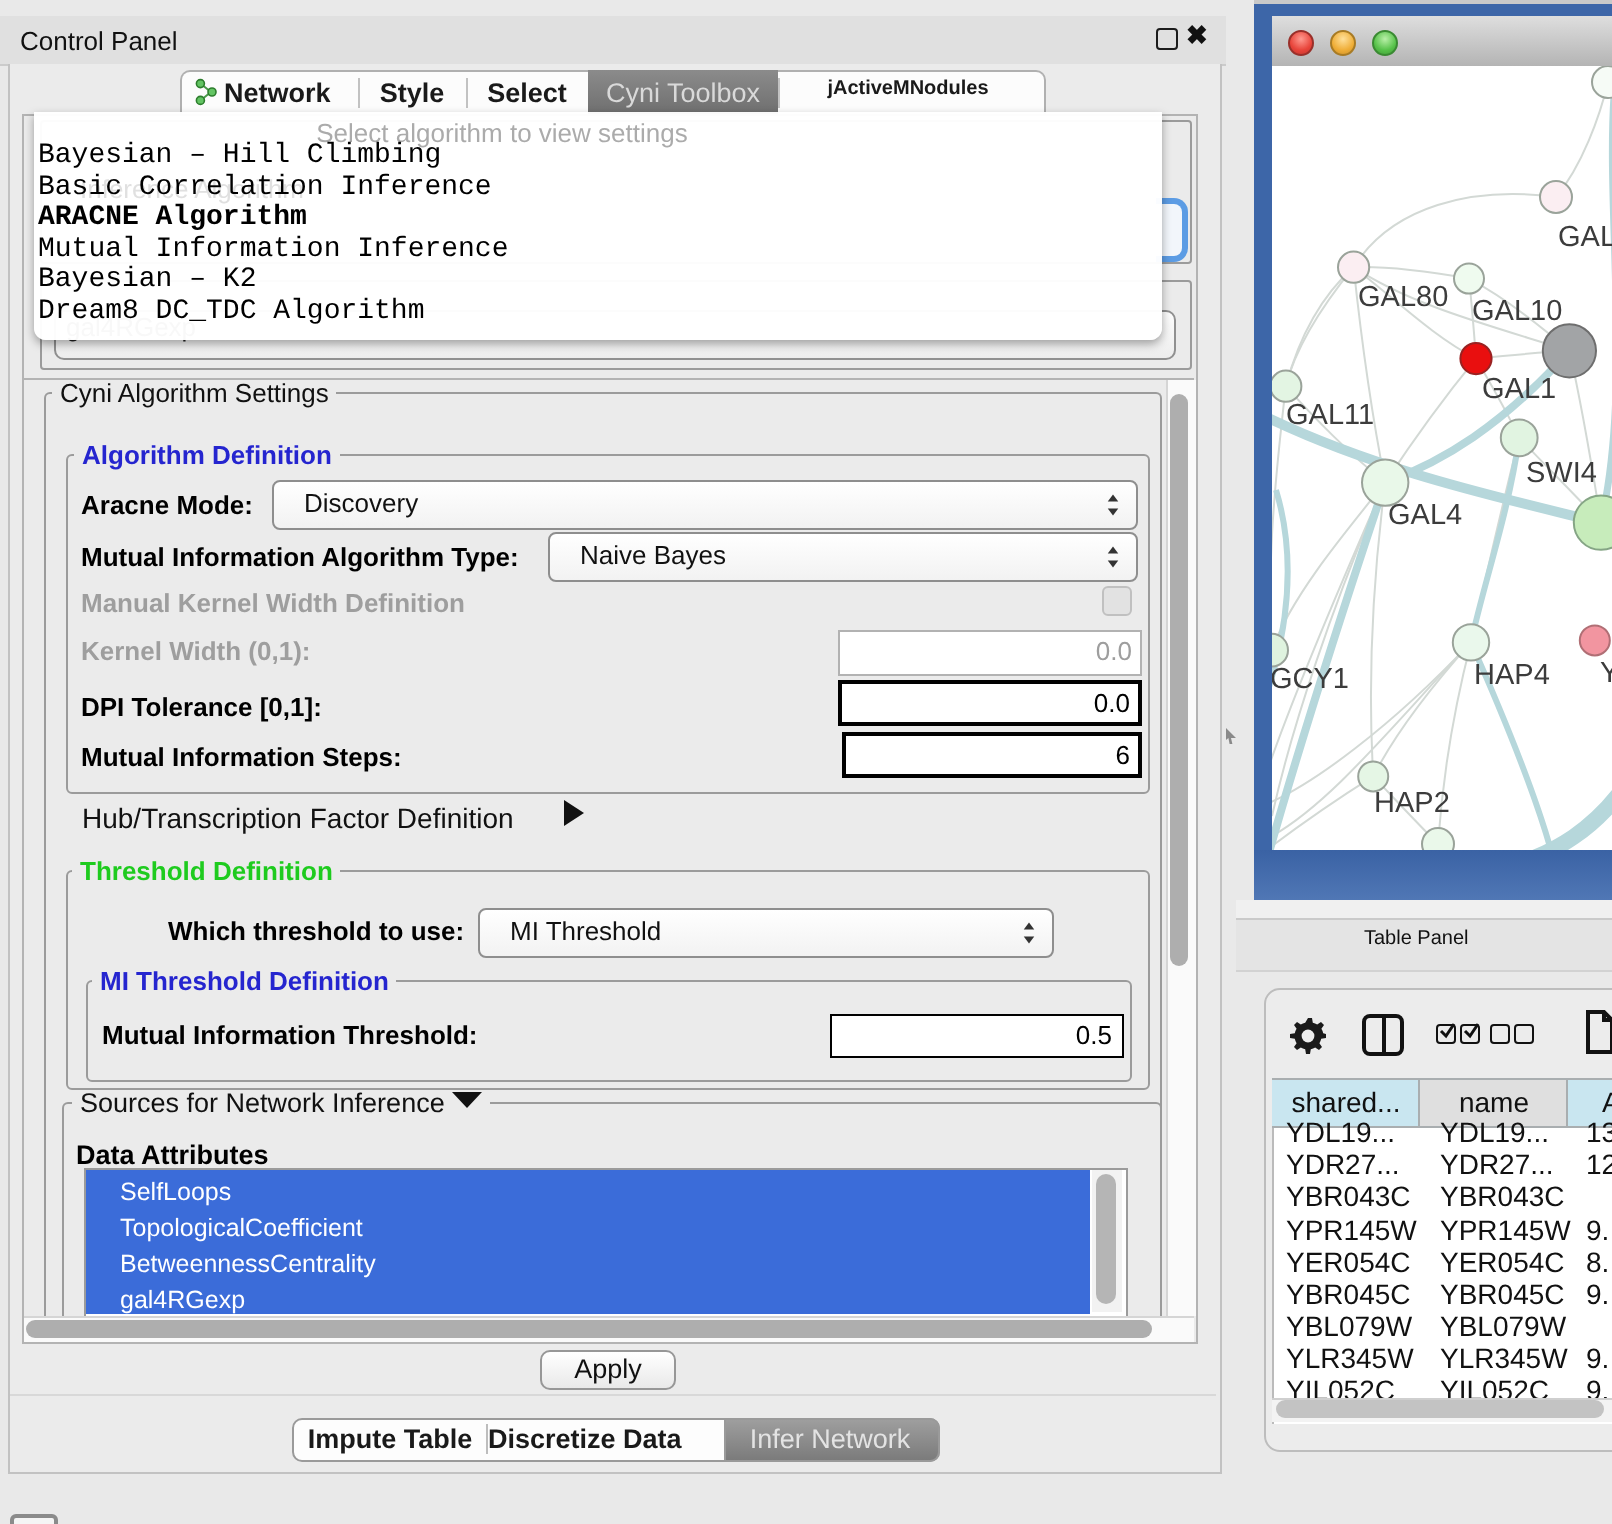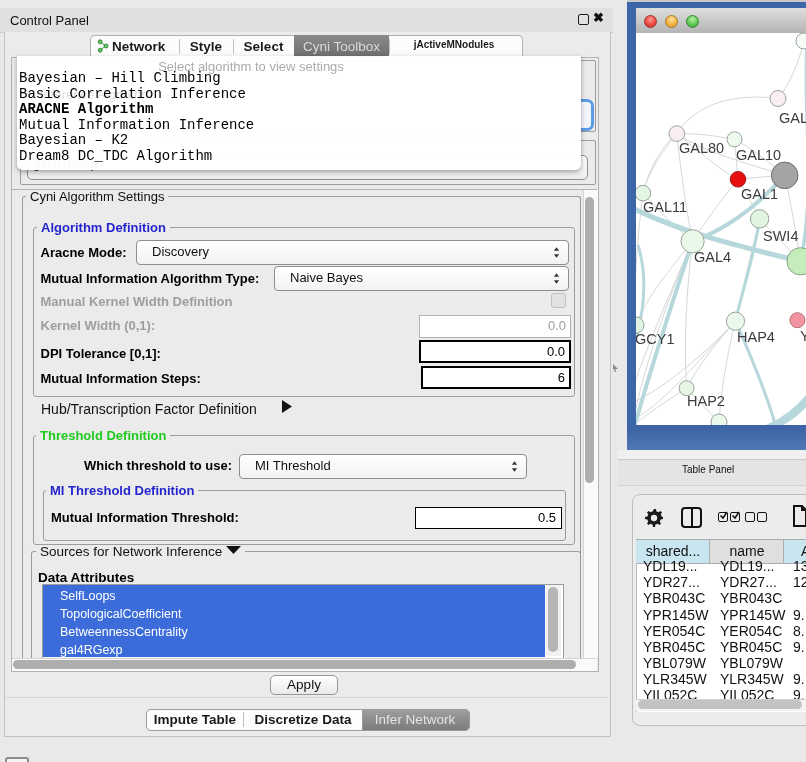--- a/index.html
+++ b/index.html
@@ -134,21 +134,21 @@
   <div class="abs" style="left:585px;top:197px;width:9px;height:286px;background:#aeaeae;border-radius:5px;"></div>
   <div class="abs" style="left:12px;top:658px;width:585px;height:12px;background:#fafafa;border-top:1px solid #d5d5d5;"></div>
   <div class="abs" style="left:13px;top:660px;width:563px;height:9px;background:#aeaeae;border-radius:5px;"></div>
 
   <div class="abs" style="left:270px;top:675px;width:66px;height:18px;background:linear-gradient(#ffffff,#e9e9e9);border:1px solid #979797;border-radius:5px;text-align:center;font-size:13.5px;color:#111;line-height:18px;">Apply</div>
   <div class="abs" style="left:5px;top:697px;width:603px;height:1px;background:#d8d8d8;"></div>
   <div class="abs" style="left:146px;top:709px;width:322px;height:20px;background:#fdfdfd;border:1px solid #9a9a9a;border-radius:5px;"></div>
   <div class="abs" style="left:243px;top:712px;width:1px;height:15px;background:#bdbdbd;"></div>
   <div class="abs" style="left:362px;top:709px;width:106px;height:20px;background:linear-gradient(#9e9e9e,#7b7b7b);border:1px solid #9a9a9a;border-radius:0 5px 5px 0;"></div>
   <div class="abs" style="left:146px;top:712px;width:98px;text-align:center;font-size:13.5px;font-weight:bold;color:#1a1a1a;">Impute Table</div>
-  <div class="abs" style="left:244px;top:712px;width:118px;text-align:center;font-size:13.5px;font-weight:bold;color:#1a1a1a;">Discretize Data</div>
+  <div class="abs" style="left:244px;top:712px;width:118px;text-align:left;font-size:13.5px;font-weight:bold;color:#1a1a1a;">Discretize Data</div>
   <div class="abs" style="left:362px;top:712px;width:106px;text-align:center;font-size:13.5px;color:#e3e3e3;">Infer Network</div>
 
   <div class="abs" style="left:5px;top:757px;width:20px;height:10px;background:#f5f5f5;border:2px solid #8b8b8b;border-radius:3px;"></div>
 
   <div class="abs" style="left:17px;top:56px;width:564px;height:114px;background:rgba(255,255,255,0.97);border-radius:0 0 6px 6px;box-shadow:0 2px 5px rgba(0,0,0,0.35);"></div>
   <div class="abs" style="left:17px;top:59px;width:468px;text-align:center;font-size:13px;color:#ababab;">Select algorithm to view settings</div>
   <div class="abs" style="left:40px;top:87px;font-size:13px;color:#e0e0e0;">Inference Algorithm</div>
   <div class="abs" style="left:19px;top:71px;font-size:14px;color:#000;line-height:15.5px;font-family:Liberation Mono, monospace;">Bayesian – Hill Climbing<br>Basic Correlation Inference<br><span class="bold">ARACNE Algorithm</span><br>Mutual Information Inference<br>Bayesian – K2<br>Dream8 DC_TDC Algorithm</div>
 
   <div class="abs" style="left:627px;top:0;width:179px;height:2px;background:#c9c9c9;"></div>

